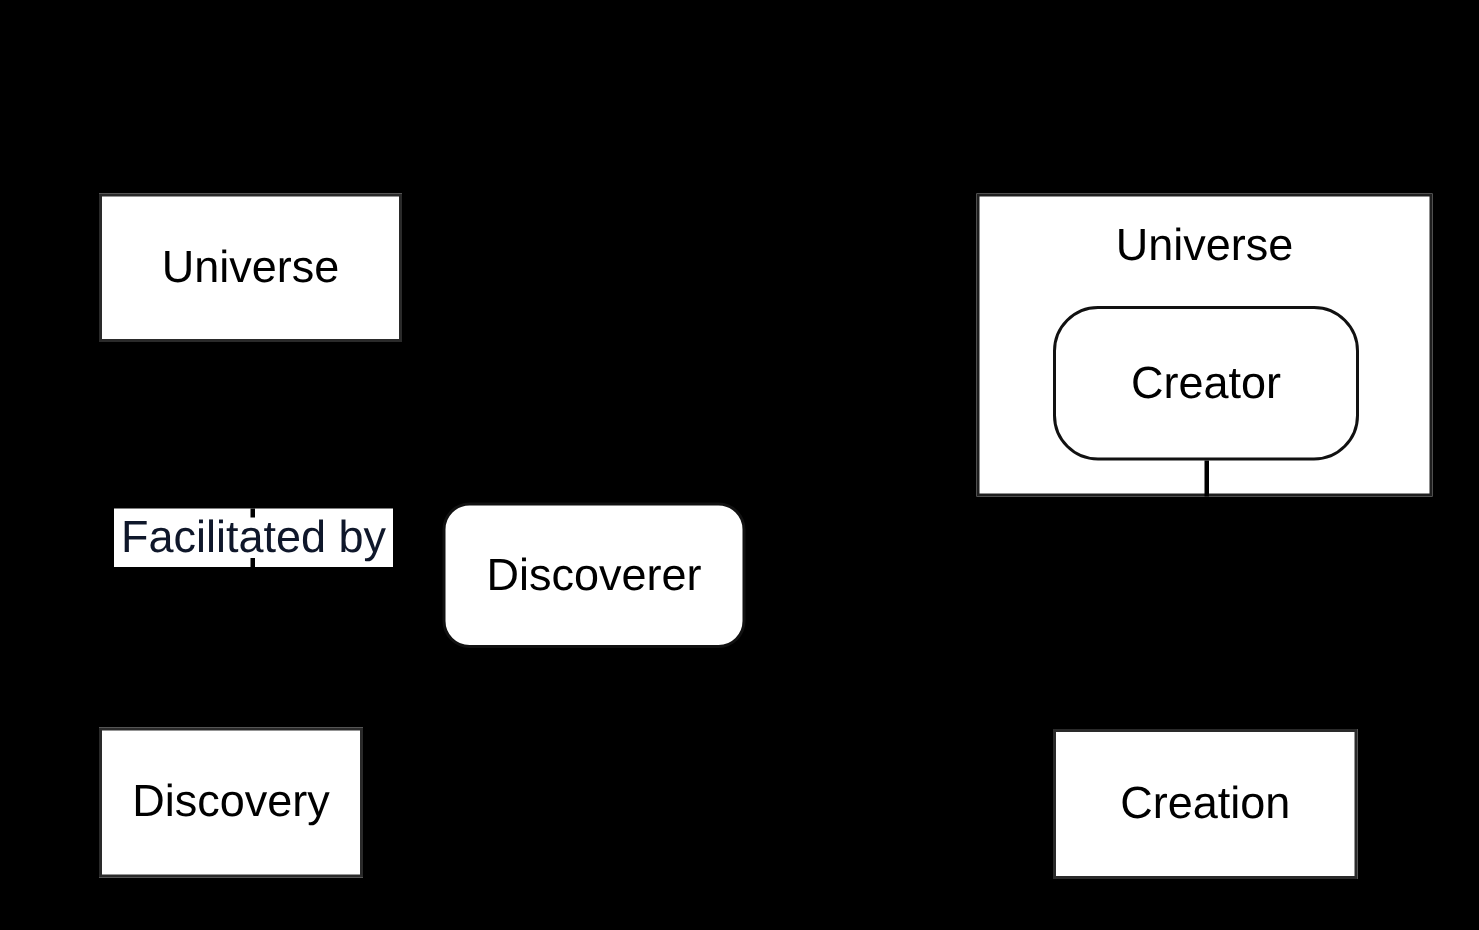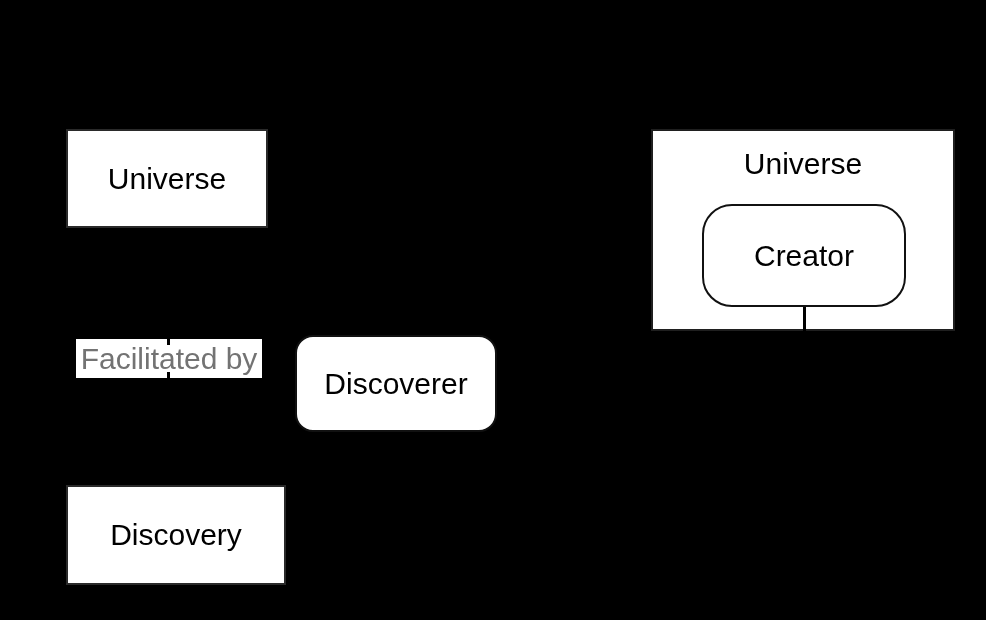--- a/index.html
+++ b/index.html
@@ -38,21 +38,21 @@
   }
   
   .universe-left {
     left: 66px; top: 129px;
     width: 202px; height: 99px;
   }
   .facilitated-label {
     left: 76px; top: 339px;
     width: 186px; height: 39px;
     background: #ffffff;
-    color: #737373;
+    color: #0f172a;
     position: absolute;
     display: flex;
     align-items: center;
     justify-content: center;
     font-size: 30px;
     line-height: 1;
   }
   .tick {
     position: absolute;
     width: 3px;
@@ -61,21 +61,21 @@
     left: 91px;
   }
   .tick-top { top: 0; }
   .tick-bottom { bottom: 0; }
   .discoverer {
     left: 295px; top: 335px;
     width: 202px; height: 97px;
   }
   .discovery {
     left: 66px; top: 485px;
-    width: 220px; height: 100px;
+    width: 176px; height: 100px;
   }
   
   .universe-container {
     position: absolute;
     left: 651px; top: 129px;
     width: 304px; height: 202px;
     background: #ffffff;
     border: 2px solid #1f1f1f;
     box-sizing: border-box;
   }
@@ -131,14 +131,17 @@
   </div>
 
   <div class="universe-container">
     <div class="universe-container-title">Universe</div>
     <div class="node rounded-node creator">
       <span>Creator</span>
     </div>
     <div class="creator-connector"></div>
   </div>
 
+  <div class="node rect-node creation">
+    <span>Creation</span>
+  </div>
 
 </div>
 
 </body></html>

